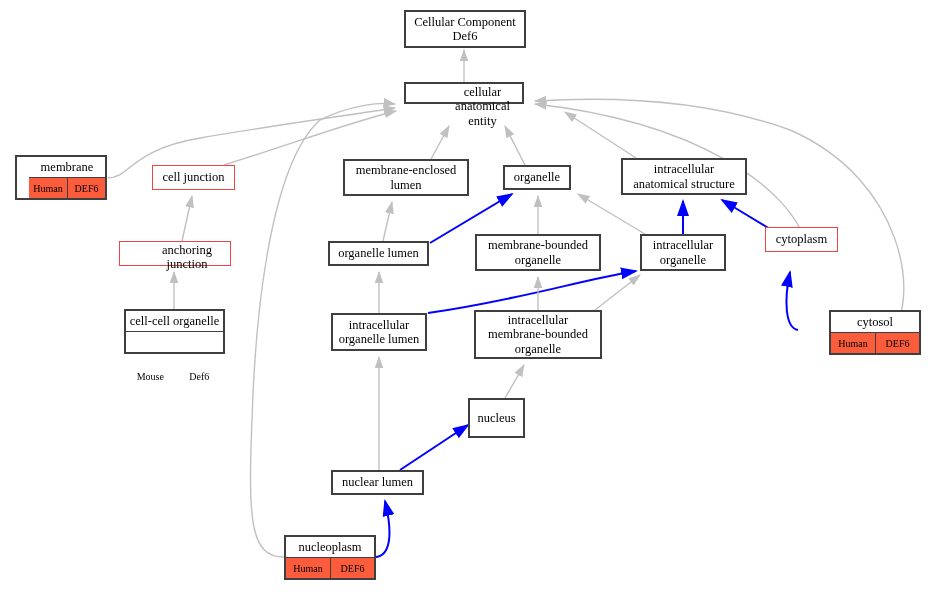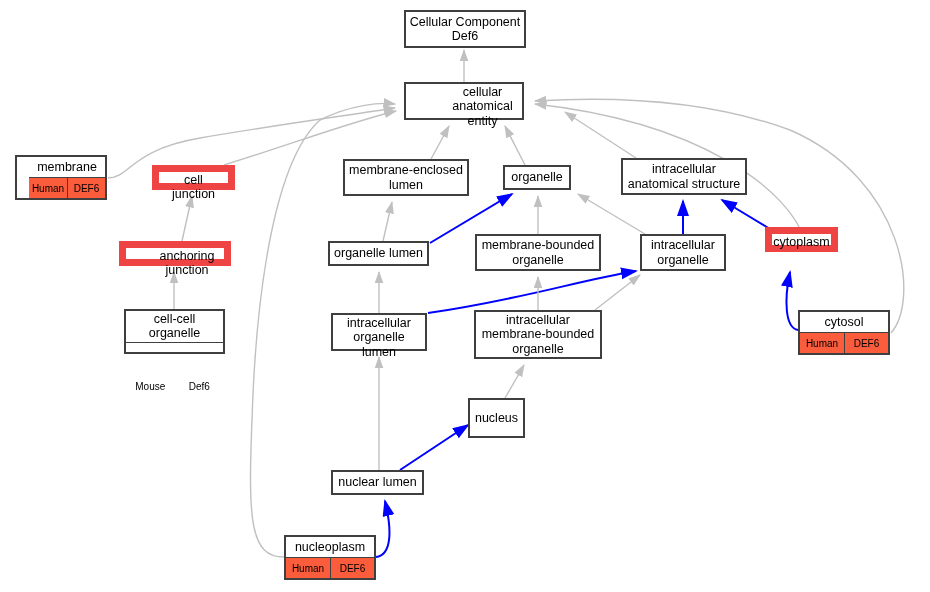--- a/index.html
+++ b/index.html
@@ -4,33 +4,33 @@
 <style>
   html, body {
     margin: 0; padding: 0;
     background: #ffffff;
   }
   #canvas {
     position: relative;
     width: 930px;
     height: 592px;
     background: #ffffff;
-    font-family: Liberation Sans, sans-serif;
+    font-family: Liberation Serif, serif;
     overflow: hidden;
   }
   svg#edges {
     position: absolute;
     left: 0; top: 0;
     width: 930px; height: 592px;
     pointer-events: none;
   }
   .node {
     position: absolute;
     box-sizing: border-box;
-    border: 7px solid #ef4444;
+    border: 1px solid #ef4444;
     background: #ffffff;
     display: flex;
     flex-direction: column;
     z-index: 2;
   }
   .node .title {
     flex: 1 1 auto;
     display: flex;
     align-items: center;
     justify-content: center;
@@ -103,21 +103,21 @@
         <path d="M 379,470 L 379,357" fill="none" stroke="#c0c0c0" stroke-width="1.4" marker-end="url(#arrow-gray)"></path>
         <path d="M 400,470 L 468,425" fill="none" stroke="#0000ff" stroke-width="2" marker-end="url(#arrow-blue)"></path>
         <path d="M 376,557 C 392,555 392,530 385,501" fill="none" stroke="#0000ff" stroke-width="2" marker-end="url(#arrow-blue)"></path>
       </g>
   </svg>
   <div id="node-layer">
       <div class="node thick" style="left: 404px; top: 10px; width: 122px; height: 38px;">
         <div class="title">Cellular Component
 Def6</div>
       </div>
-      <div class="node thick" style="left: 404px; top: 82px; width: 120px; height: 38px; padding-left: 37px;">
+      <div class="node thick" style="left: 404px; top: 82px; width: 120px; height: 22px; padding-left: 37px;">
         <div class="title">cellular anatomical
 entity</div>
       </div>
       <div class="node thick" style="left: 15px; top: 155px; width: 92px; height: 45px; padding-left: 12px;">
         <div class="title">membrane</div>
         <div class="annot human">
           <div class="cell">Human</div>
           <div class="cell">DEF6</div>
         </div>
       </div>
@@ -161,21 +161,21 @@
       </div>
       <div class="node thick" style="left: 331px; top: 313px; width: 96px; height: 38px;">
         <div class="title">intracellular
 organelle lumen</div>
       </div>
       <div class="node thick" style="left: 474px; top: 310px; width: 128px; height: 49px;">
         <div class="title">intracellular
 membrane-bounded
 organelle</div>
       </div>
-      <div class="node thick" style="left: 798px; top: 310px; width: 92px; height: 45px;">
+      <div class="node thick" style="left: 829px; top: 310px; width: 92px; height: 45px;">
         <div class="title">cytosol</div>
         <div class="annot human">
           <div class="cell">Human</div>
           <div class="cell">DEF6</div>
         </div>
       </div>
       <div class="node thick" style="left: 468px; top: 398px; width: 57px; height: 40px;">
         <div class="title">nucleus</div>
       </div>
       <div class="node thick" style="left: 331px; top: 470px; width: 93px; height: 25px;">

